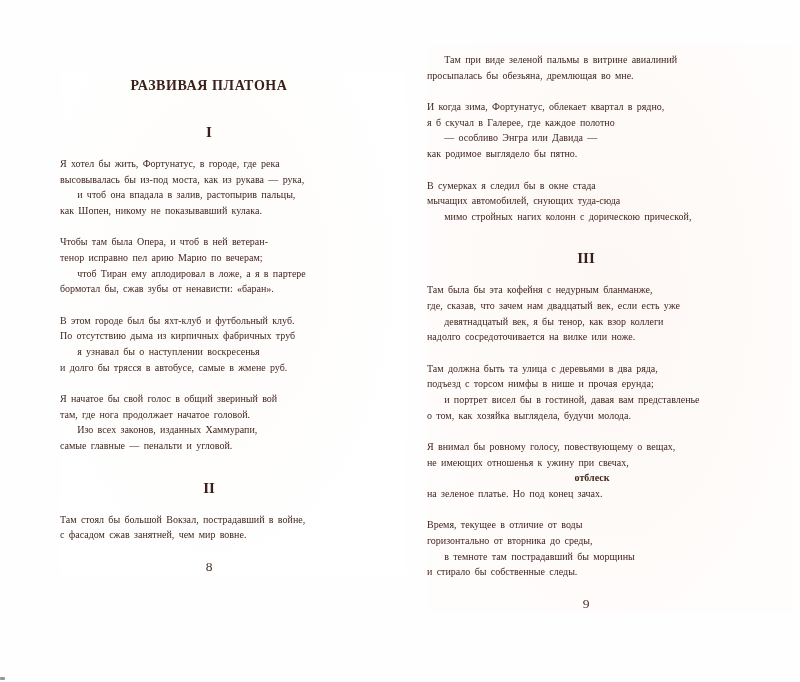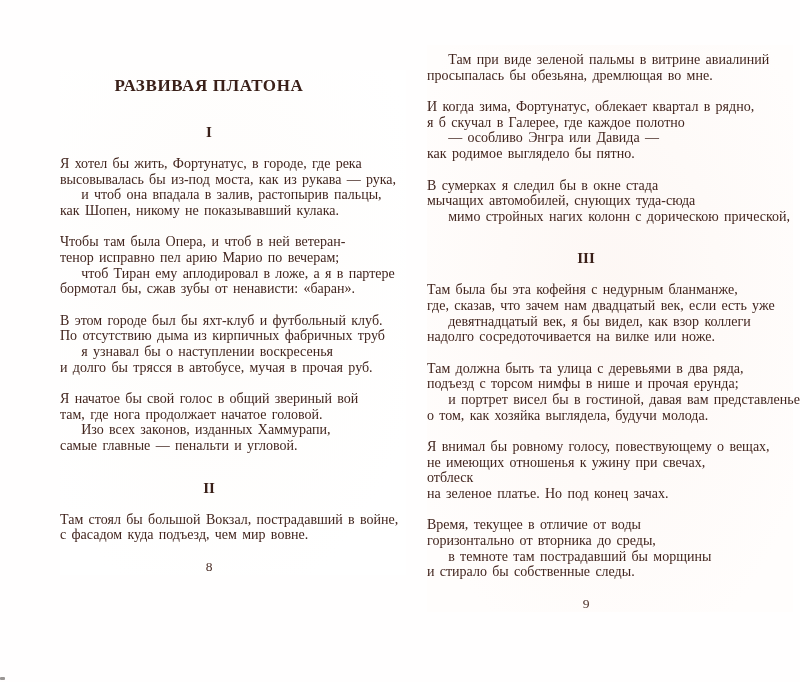--- a/index.html
+++ b/index.html
@@ -27,48 +27,49 @@
     width: 346px;
     background: radial-gradient(ellipse at 45% 40%, #fefcfa 0%, #ffffff 80%);
   }
   .page-right {
     left: 427px;
     top: 45px;
     width: 366px;
     background: radial-gradient(ellipse at 50% 45%, #fdf7f4 0%, #fffdfc 85%);
   }
   .poem-title {
-    font-size: 17px;
+    font-size: 14px;
     font-weight: bold;
     line-height: 20px;
     letter-spacing: 0.6px;
     margin: 6px 0 28px 0;
     color: #3a2019;
   }
   .center-l { width: 298px; text-align: center; }
   .center-r { width: 318px; text-align: center; }
   .section-heading {
     font-weight: bold;
     font-size: 15px;
     line-height: 16px;
     margin: 26px 0 16px 0;
     color: #3a2019;
   }
   .stanza { margin: 0 0 16px 0; }
   .page-right .sections > .stanza:first-child { margin-top: 7px; }
   .poem-line {
-    font-size: 14px;
+    font-size: 10px;
     line-height: 15.6px;
     white-space: pre;
     word-spacing: 1.8px;
     color: #42251e;
   }
   .align-right {
-    text-align: left;
+    text-align: center;
     padding-right: 36px;
+    font-weight: bold;
   }
   .page-number {
     font-size: 13.5px;
     margin-top: 14px;
     color: #4a2d26;
   }
   .corner-speck {
     position: absolute;
     left: 0;
     bottom: 2px;
@@ -96,32 +97,32 @@
         <div class="stanza">
           <div class="poem-line">Чтобы там была Опера, и чтоб в ней ветеран-</div>
           <div class="poem-line">тенор исправно пел арию Марио по вечерам;</div>
           <div class="poem-line">    чтоб Тиран ему аплодировал в ложе, а я в партере</div>
           <div class="poem-line">бормотал бы, сжав зубы от ненависти: «баран».</div>
         </div>
         <div class="stanza">
           <div class="poem-line">В этом городе был бы яхт-клуб и футбольный клуб.</div>
           <div class="poem-line">По отсутствию дыма из кирпичных фабричных труб</div>
           <div class="poem-line">    я узнавал бы о наступлении воскресенья</div>
-          <div class="poem-line">и долго бы трясся в автобусе, мучая в прочая руб.</div>
+          <div class="poem-line">и долго бы трясся в автобусе, самые в жмене руб.</div>
         </div>
         <div class="stanza">
           <div class="poem-line">Я начатое бы свой голос в общий звериный вой</div>
           <div class="poem-line">там, где нога продолжает начатое головой.</div>
           <div class="poem-line">    Изо всех законов, изданных Хаммурапи,</div>
           <div class="poem-line">самые главные — пенальти и угловой.</div>
         </div>
         <div class="section-heading center-l">II</div>
         <div class="stanza">
           <div class="poem-line">Там стоял бы большой Вокзал, пострадавший в войне,</div>
-          <div class="poem-line">с фасадом куда подъезд, чем мир вовне.</div>
+          <div class="poem-line">с фасадом сжав занятней, чем мир вовне.</div>
         </div>
       </div>
     <div class="page-number center-l">8</div>
   </div>
 
   <div class="page page-right">
     <div class="sections" id="right-sections">
         <div class="stanza">
           <div class="poem-line">    Там при виде зеленой пальмы в витрине авиалиний</div>
           <div class="poem-line">просыпалась бы обезьяна, дремлющая во мне.</div>
@@ -134,21 +135,21 @@
         </div>
         <div class="stanza">
           <div class="poem-line">В сумерках я следил бы в окне стада</div>
           <div class="poem-line">мычащих автомобилей, снующих туда-сюда</div>
           <div class="poem-line">    мимо стройных нагих колонн с дорическою прической,</div>
         </div>
         <div class="section-heading center-r">III</div>
         <div class="stanza">
           <div class="poem-line">Там была бы эта кофейня с недурным бланманже,</div>
           <div class="poem-line">где, сказав, что зачем нам двадцатый век, если есть уже</div>
-          <div class="poem-line">    девятнадцатый век, я бы видел, как взор коллеги</div>
+          <div class="poem-line">    девятнадцатый век, я бы тенор, как взор коллеги</div>
           <div class="poem-line">надолго сосредоточивается на вилке или ноже.</div>
         </div>
         <div class="stanza">
           <div class="poem-line">Там должна быть та улица с деревьями в два ряда,</div>
           <div class="poem-line">подъезд с торсом нимфы в нише и прочая ерунда;</div>
           <div class="poem-line">    и портрет висел бы в гостиной, давая вам представленье</div>
           <div class="poem-line">о том, как хозяйка выглядела, будучи молода.</div>
         </div>
         <div class="stanza">
           <div class="poem-line">Я внимал бы ровному голосу, повествующему о вещах,</div>

